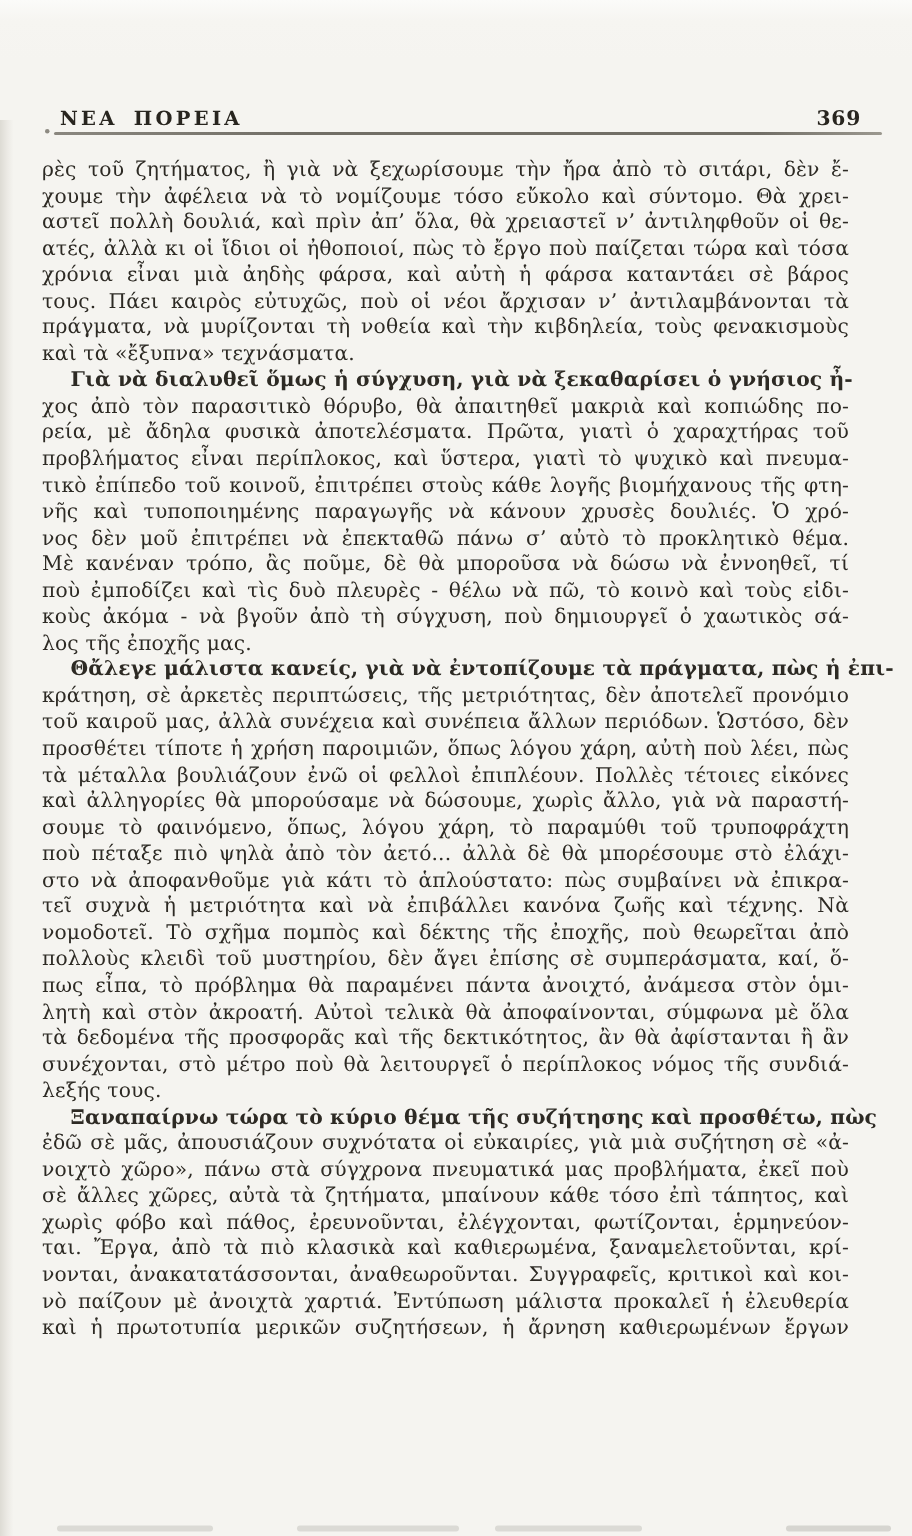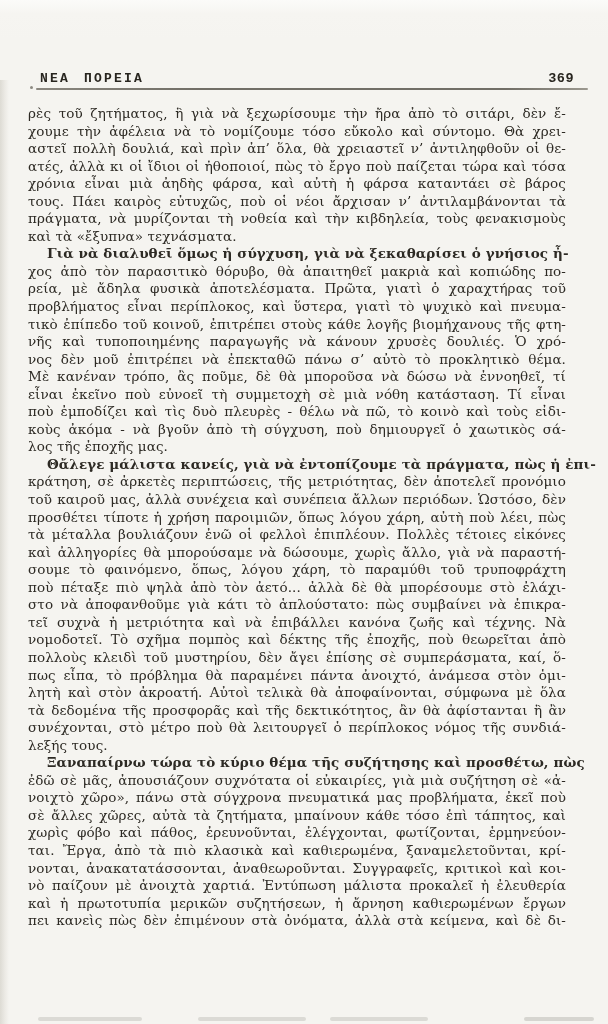--- a/index.html
+++ b/index.html
@@ -20,21 +20,20 @@
     background: linear-gradient(90deg, #dddbd4 0, #eceae5 5px, rgba(245,244,240,0) 9px);
   }
   .header {
     position: absolute;
     left: 40px; top: 71px;
     width: 534px;
     display: flex;
     justify-content: space-between;
     align-items: center;
     color: #28251f;
-    font-family: Liberation Mono, monospace;
   }
   .running-title {
     font-size: 13px;
     letter-spacing: 2.2px;
     word-spacing: 4px;
     font-weight: 600;
   }
   .page-number {
     font-size: 13.5px;
     font-weight: 700;
@@ -111,21 +110,20 @@
     </div>
     <div class="para">
       <div class="line indent">Γιὰ νὰ διαλυθεῖ ὅμως ἡ σύγχυση, γιὰ νὰ ξεκαθαρίσει ὁ γνήσιος ἦ-</div>
       <div class="line">χος ἀπὸ τὸν παρασιτικὸ θόρυβο, θὰ ἀπαιτηθεῖ μακριὰ καὶ κοπιώδης πο-</div>
       <div class="line">ρεία, μὲ ἄδηλα φυσικὰ ἀποτελέσματα. Πρῶτα, γιατὶ ὁ χαραχτήρας τοῦ</div>
       <div class="line">προβλήματος εἶναι περίπλοκος, καὶ ὕστερα, γιατὶ τὸ ψυχικὸ καὶ πνευμα-</div>
       <div class="line">τικὸ ἐπίπεδο τοῦ κοινοῦ, ἐπιτρέπει στοὺς κάθε λογῆς βιομήχανους τῆς φτη-</div>
       <div class="line">νῆς καὶ τυποποιημένης παραγωγῆς νὰ κάνουν χρυσὲς δουλιές. Ὁ χρό-</div>
       <div class="line">νος δὲν μοῦ ἐπιτρέπει νὰ ἐπεκταθῶ πάνω σ’ αὐτὸ τὸ προκλητικὸ θέμα.</div>
       <div class="line">Μὲ κανέναν τρόπο, ἂς ποῦμε, δὲ θὰ μποροῦσα νὰ δώσω νὰ ἐννοηθεῖ, τί</div>
-      <div class="line">εἶναι ἐκεῖνο ποὺ εὐνοεῖ τὴ συμμετοχὴ σὲ μιὰ νόθη κατάσταση. Τί εἶναι</div>
       <div class="line">ποὺ ἐμποδίζει καὶ τὶς δυὸ πλευρὲς - θέλω νὰ πῶ, τὸ κοινὸ καὶ τοὺς εἰδι-</div>
       <div class="line">κοὺς ἀκόμα - νὰ βγοῦν ἀπὸ τὴ σύγχυση, ποὺ δημιουργεῖ ὁ χαωτικὸς σά-</div>
       <div class="line end">λος τῆς ἐποχῆς μας.</div>
     </div>
     <div class="para">
       <div class="line indent">Θἄλεγε μάλιστα κανείς, γιὰ νὰ ἐντοπίζουμε τὰ πράγματα, πὼς ἡ ἐπι-</div>
       <div class="line">κράτηση, σὲ ἀρκετὲς περιπτώσεις, τῆς μετριότητας, δὲν ἀποτελεῖ προνόμιο</div>
       <div class="line">τοῦ καιροῦ μας, ἀλλὰ συνέχεια καὶ συνέπεια ἄλλων περιόδων. Ὡστόσο, δὲν</div>
       <div class="line">προσθέτει τίποτε ἡ χρήση παροιμιῶν, ὅπως λόγου χάρη, αὐτὴ ποὺ λέει, πὼς</div>
       <div class="line">τὰ μέταλλα βουλιάζουν ἐνῶ οἱ φελλοὶ ἐπιπλέουν. Πολλὲς τέτοιες εἰκόνες</div>
@@ -145,21 +143,20 @@
     <div class="para">
       <div class="line indent">Ξαναπαίρνω τώρα τὸ κύριο θέμα τῆς συζήτησης καὶ προσθέτω, πὼς</div>
       <div class="line">ἐδῶ σὲ μᾶς, ἀπουσιάζουν συχνότατα οἱ εὐκαιρίες, γιὰ μιὰ συζήτηση σὲ «ἀ-</div>
       <div class="line">νοιχτὸ χῶρο», πάνω στὰ σύγχρονα πνευματικά μας προβλήματα, ἐκεῖ ποὺ</div>
       <div class="line">σὲ ἄλλες χῶρες, αὐτὰ τὰ ζητήματα, μπαίνουν κάθε τόσο ἐπὶ τάπητος, καὶ</div>
       <div class="line">χωρὶς φόβο καὶ πάθος, ἐρευνοῦνται, ἐλέγχονται, φωτίζονται, ἑρμηνεύον-</div>
       <div class="line">ται. Ἔργα, ἀπὸ τὰ πιὸ κλασικὰ καὶ καθιερωμένα, ξαναμελετοῦνται, κρί-</div>
       <div class="line">νονται, ἀνακατατάσσονται, ἀναθεωροῦνται. Συγγραφεῖς, κριτικοὶ καὶ κοι-</div>
       <div class="line">νὸ παίζουν μὲ ἀνοιχτὰ χαρτιά. Ἐντύπωση μάλιστα προκαλεῖ ἡ ἐλευθερία</div>
       <div class="line">καὶ ἡ πρωτοτυπία μερικῶν συζητήσεων, ἡ ἄρνηση καθιερωμένων ἔργων</div>
-      <div class="line">πει κανεὶς πὼς δὲν ἐπιμένουν στὰ ὀνόματα, ἀλλὰ στὰ κείμενα, καὶ δὲ δι-</div>
     </div>
   </div>
 
   <div class="smudge s1"></div>
   <div class="smudge s2"></div>
   <div class="smudge s3"></div>
   <div class="smudge s4"></div>
 </div>
 
 </body></html>

